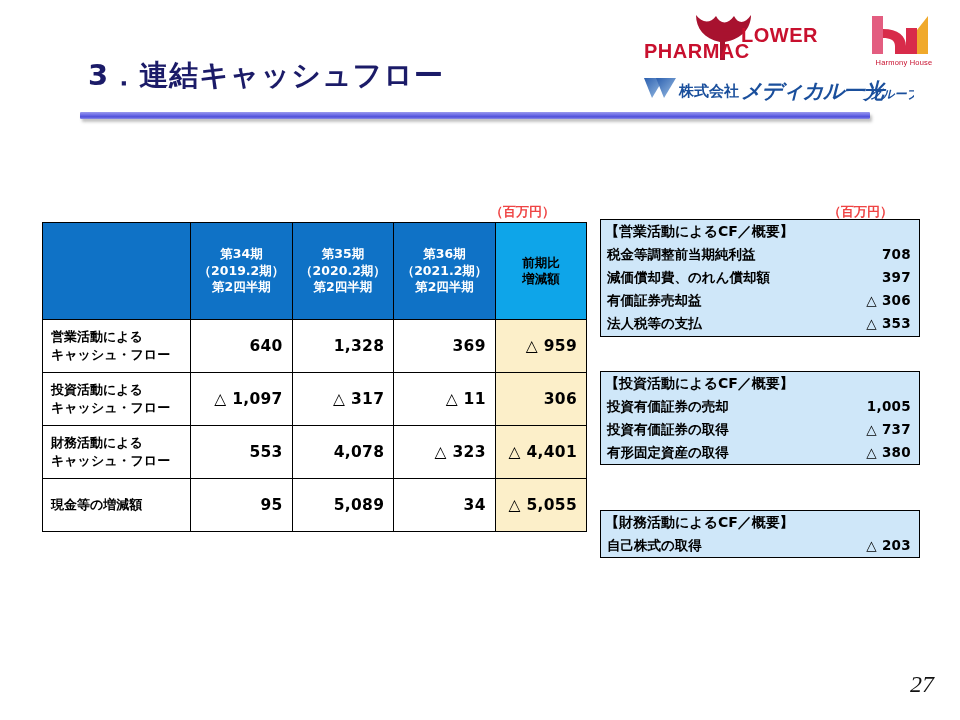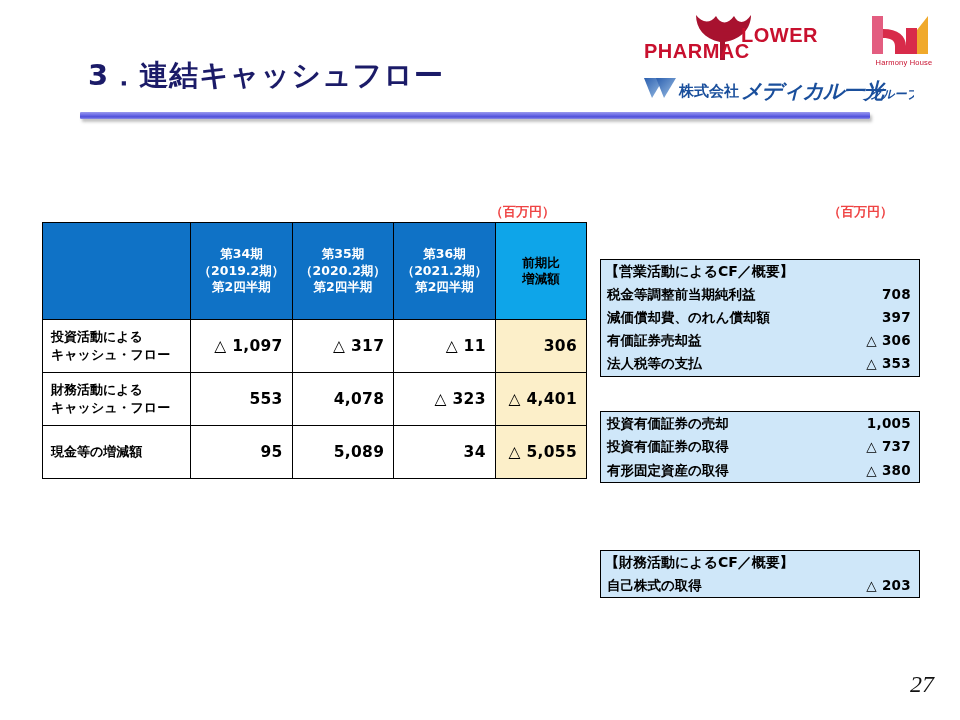--- a/index.html
+++ b/index.html
@@ -147,21 +147,20 @@
 
   
   .summary-panel {
     position: absolute;
     left: 600px;
     width: 320px;
     background: #cfe7f9;
     border: 1.8px solid #000;
     box-sizing: border-box;
     font-family: "DejaVu Sans", "Liberation Sans", sans-serif;
-    margin-top: 40px;
   }
   #panel-operating  { top: 219px; }
   #panel-investing  { top: 371px; }
   #panel-financing  { top: 510px; }
 
   .panel-title {
     font-size: 14px;
     font-weight: bold;
     color: #000;
     padding: 3px 0 2px 4px;
@@ -272,20 +271,30 @@
         <div>第2四半期</div>
       </th>
       <th class="col-diff">
         <div>前期比</div>
         <div>増減額</div>
       </th>
     </tr>
   </thead>
   <tbody>
 
+    <tr>
+      <td class="rowhead">
+        <div>営業活動による</div>
+        <div>キャッシュ・フロー</div>
+      </td>
+      <td class="num">640</td>
+      <td class="num">1,328</td>
+      <td class="num">369</td>
+      <td class="num diff">△ 959</td>
+    </tr>
 
     <tr>
       <td class="rowhead">
         <div>投資活動による</div>
         <div>キャッシュ・フロー</div>
       </td>
       <td class="num">△ 1,097</td>
       <td class="num">△ 317</td>
       <td class="num">△ 11</td>
       <td class="num diff">306</td>
@@ -329,20 +338,21 @@
     <span class="pr-label">有価証券売却益</span>
     <span class="pr-value">△ 306</span>
   </div>
   <div class="panel-row">
     <span class="pr-label">法人税等の支払</span>
     <span class="pr-value">△ 353</span>
   </div>
 </div>
 
 <div class="summary-panel" id="panel-investing">
+  <div class="panel-title">【投資活動によるCF／概要】</div>
   <div class="panel-row">
     <span class="pr-label">投資有価証券の売却</span>
     <span class="pr-value">1,005</span>
   </div>
   <div class="panel-row">
     <span class="pr-label">投資有価証券の取得</span>
     <span class="pr-value">△ 737</span>
   </div>
   <div class="panel-row">
     <span class="pr-label">有形固定資産の取得</span>

